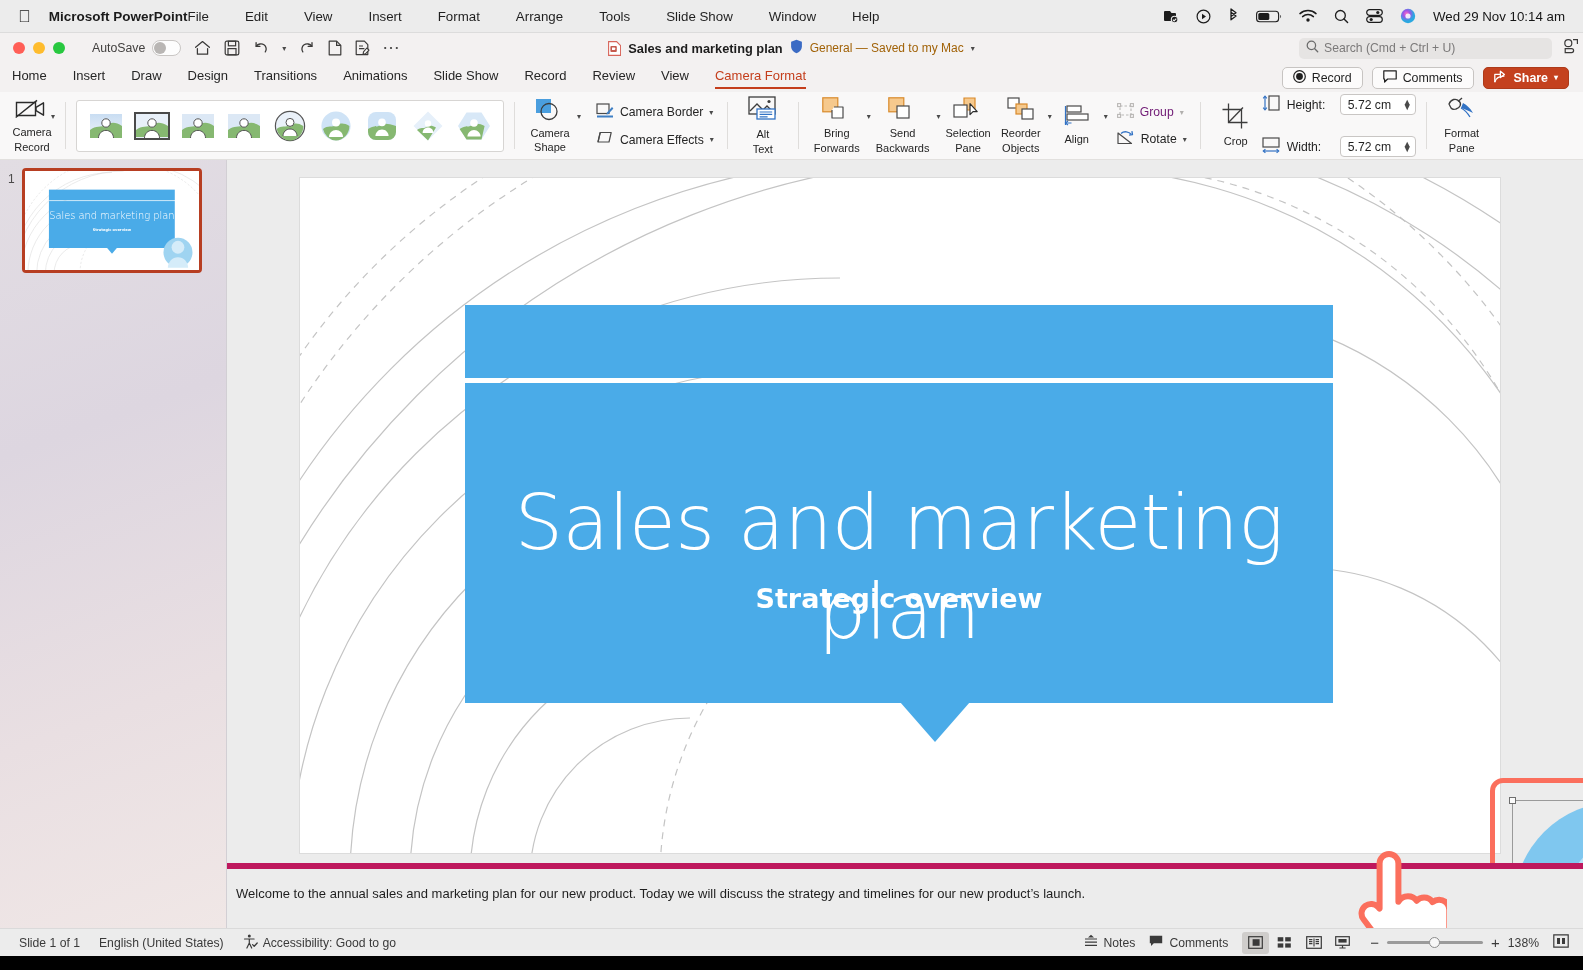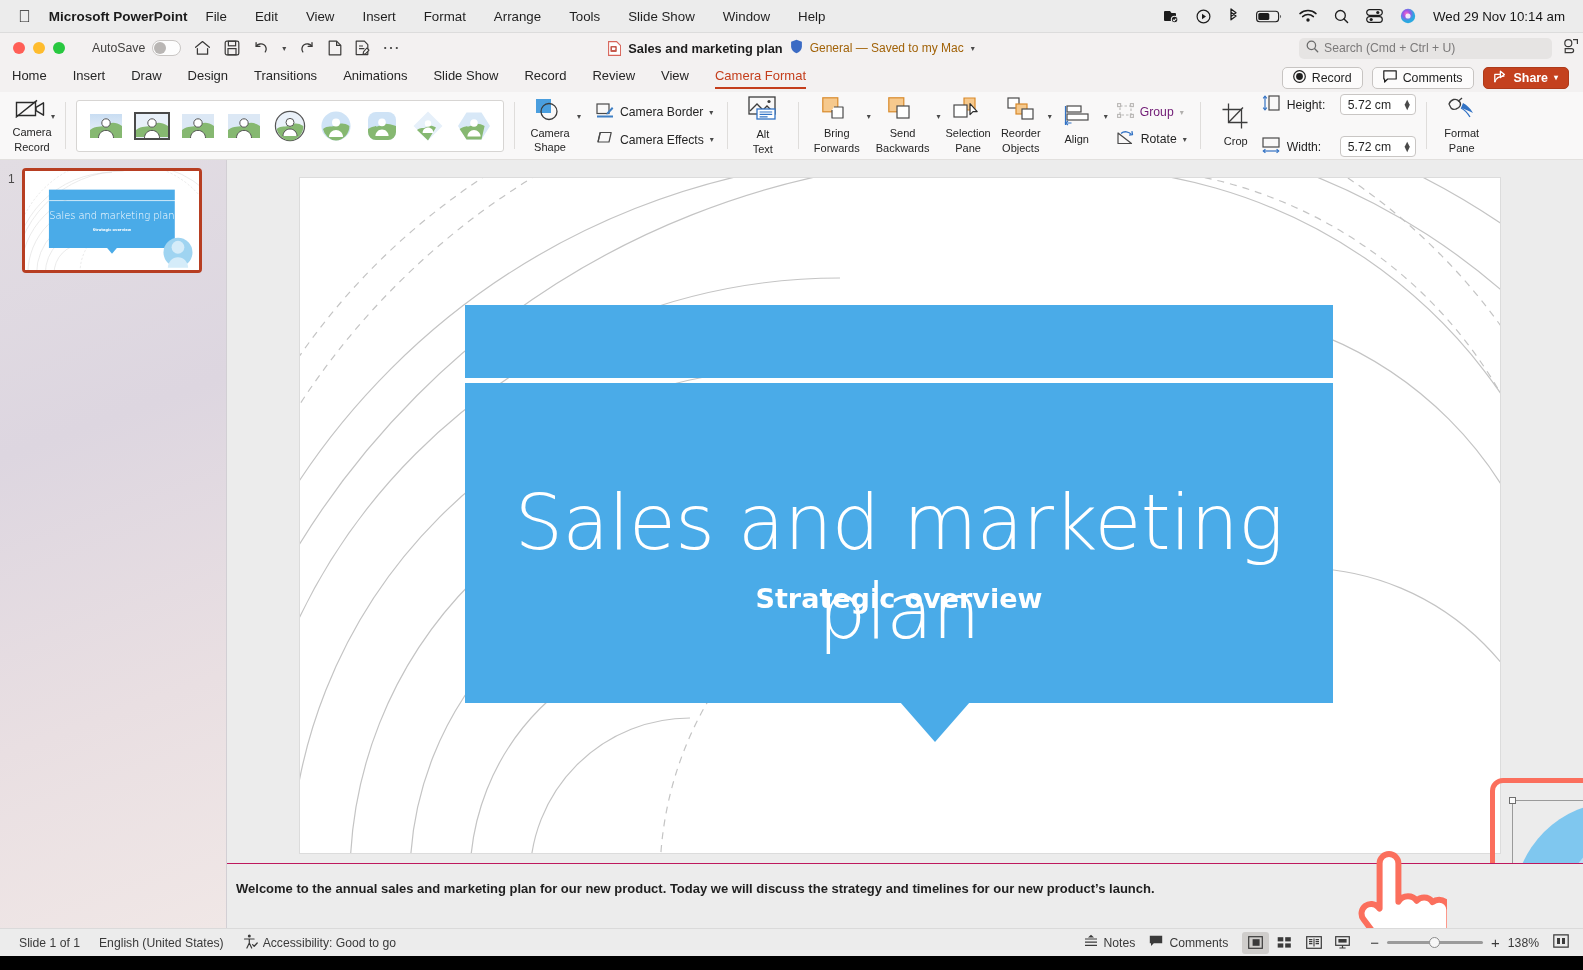--- a/index.html
+++ b/index.html
@@ -14,21 +14,21 @@
 
   
   .macbar {
     position: absolute; top: 0; left: 0; width: 1583px; height: 33px;
     background: #ececec;
     display: flex; align-items: center;
     border-bottom: 1px solid #dcdcdc;
   }
   .apple-logo { margin-left: 18px; font-size: 17px; line-height: 1; color: #1c1c1c; }
   .mac-app-name { margin-left: 18px; font-size: 13.5px; font-weight: bold; color: #1b1b1b; }
-  .mac-menus { display: flex; align-items: center; margin-left: 18px; gap: 28px; }
+  .mac-menus { display: flex; align-items: center; gap: 36px; }
   .mac-menus span { font-size: 13.3px; color: #1f1f1f; }
   .mac-right { margin-left: auto; display: flex; align-items: center; gap: 17px; padding-right: 18px; }
   .mac-right .ic { display: inline-flex; align-items: center; justify-content: center; color: #1c1c1c; }
   .mac-clock { font-size: 13.3px; color: #161616; white-space: nowrap; }
 
   
   .titlebar {
     position: absolute; top: 33px; left: 0; width: 1583px; height: 30px;
     background: #f3f1f1;
     display: flex; align-items: center;
@@ -144,21 +144,21 @@
   .editarea {
     position: absolute; top: 160px; left: 227px; right: 0; bottom: 42px;
     background: #ececec;
   }
   .slide {
     position: absolute; left: 73px; top: 18px; width: 1200px; height: 675px;
     background: #ffffff; overflow: hidden; box-shadow: 0 0 0 1px #dcdcdc;
   }
   .notes {
     position: absolute; left: 0; right: 0; top: 703px; bottom: 0;
-    background: #ececec; border-top: 1px solid #be185d; font-weight: bold;
+    background: #ececec; border-top: 6px solid #be185d;
   }
   .notes-text {
     position: absolute; left: 9px; top: 17px; right: 12px;
     font-size: 13px; color: #1f1f1f;
   }
 
   
   .bluebar1 { position: absolute; left: 165px; top: 127px; width: 868px; height: 73px; background: #4aabe8; }
   .bluebar2 { position: absolute; left: 165px; top: 205px; width: 868px; height: 320px; background: #4aabe8; }
   .bubble-tail {

